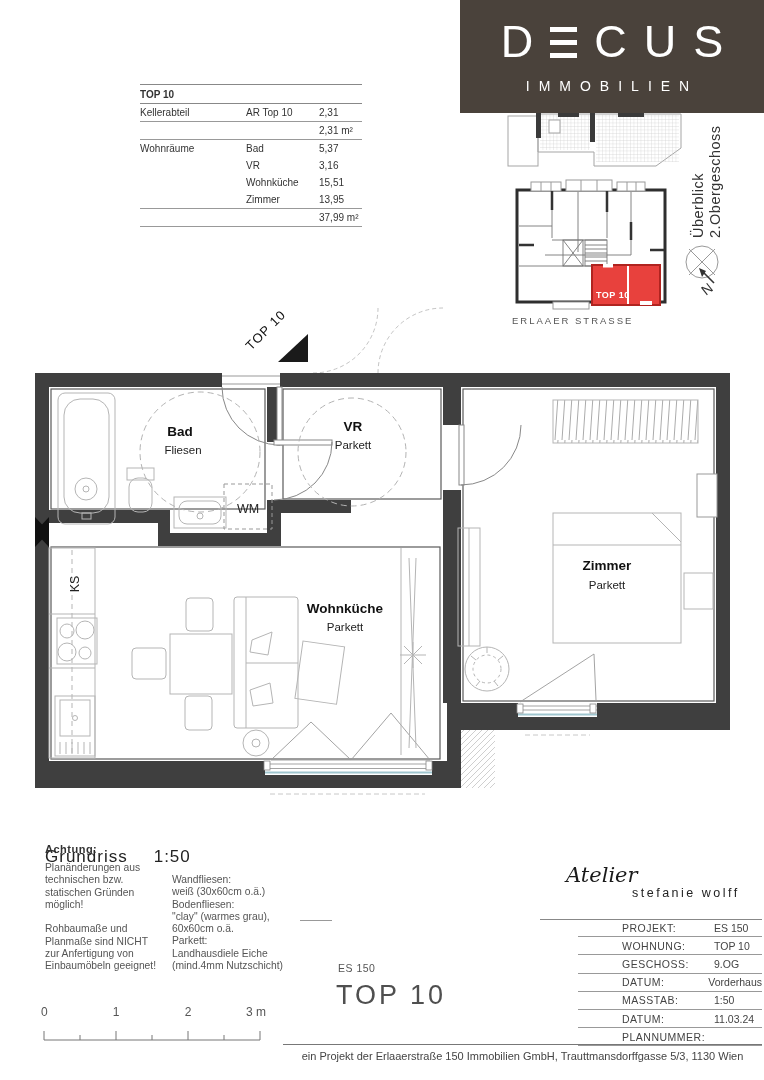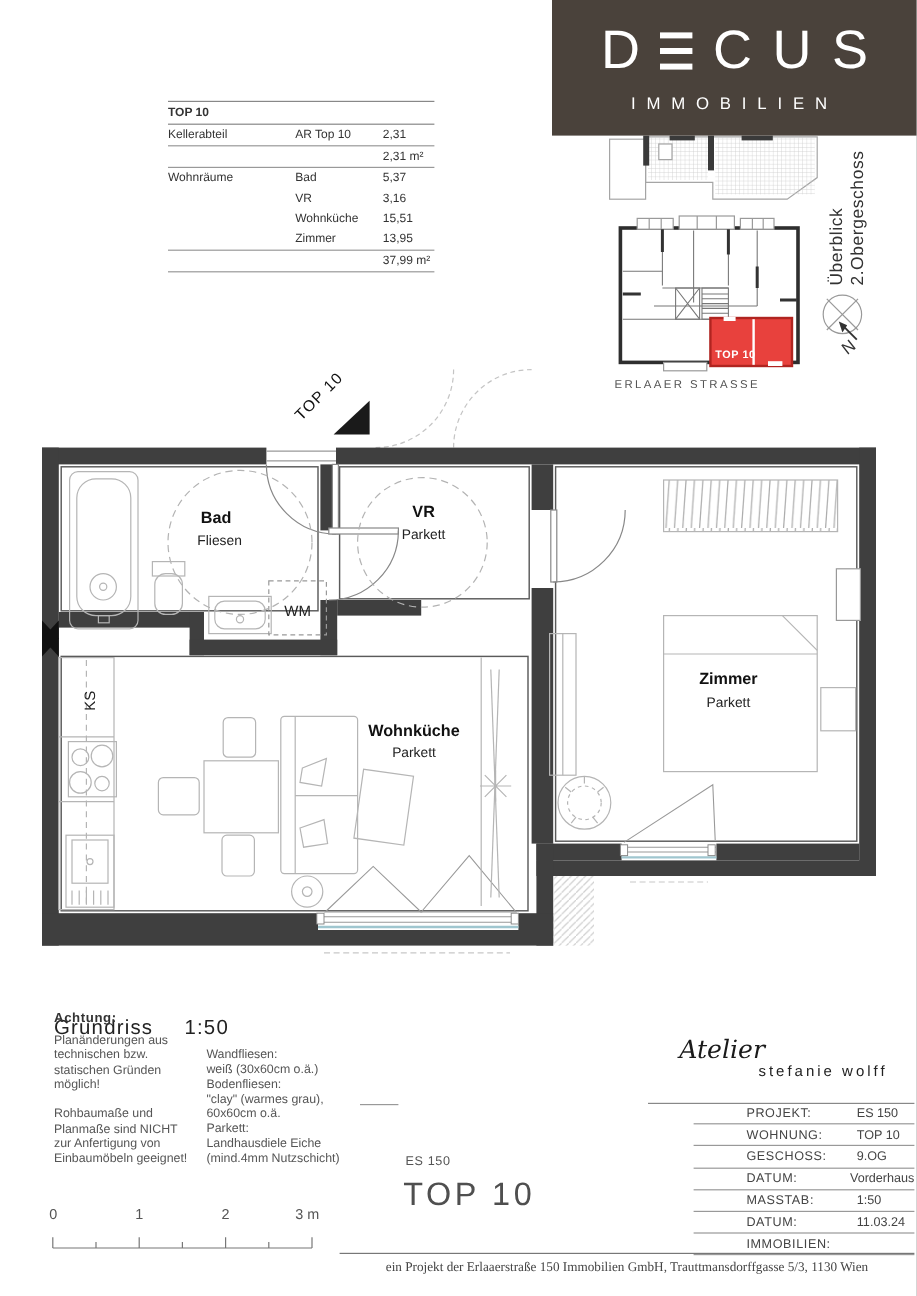--- a/index.html
+++ b/index.html
@@ -35,21 +35,21 @@
   .sheet-project{left:338px;top:962px;font-size:10.5px;color:#555;letter-spacing:.5px;}
   .sheet-unit{left:336px;top:980px;font-size:27px;color:#4f4f4f;letter-spacing:3px;}
   .studio-script{left:566px;top:863px;font-size:21px;font-family:"DejaVu Serif",serif;font-style:italic;color:#1a1a1a;}
   .studio-name{left:632px;top:886px;font-size:12.5px;letter-spacing:2.5px;color:#222;}
   .tb-topline{left:540px;top:919px;width:222px;border-top:1px solid #888;height:0;}
   .proj-table{left:578px;top:919px;width:184px;font-size:10.5px;color:#444;}
   .pt-row{display:flex;align-items:center;height:17.2px;border-bottom:1px solid #999;}
   .pt-label{width:92px;letter-spacing:.5px;padding-left:44px;}
   .pt-value{flex:1;}
   .foot-line{left:283px;top:1044px;width:479px;border-top:1px solid #777;height:0;}
-  .footer-text{left:283px;top:1050px;width:479px;text-align:center;font-size:11px;color:#444;font-family:Liberation Serif, serif;}
+  .footer-text{left:283px;top:1050px;width:479px;text-align:center;font-size:11px;color:#444;}
   .fold-mark{left:300px;top:920px;width:32px;border-top:1px solid #999;height:0;}
   svg text{font-family:"Liberation Sans", sans-serif;}
   .room-name{font-size:13.5px;font-weight:bold;fill:#111;}
   .room-floor{font-size:11.5px;fill:#222;}
   .small-label{font-size:12.5px;fill:#222;}
   .entry-label{font-size:13px;fill:#111;letter-spacing:1px;}
   .ov-unit{font-size:9px;font-weight:bold;fill:#fff;letter-spacing:.5px;}
   .tick-label{font-size:12px;fill:#555;}
   .n-label{font-size:14px;fill:#333;}
 </style>
@@ -430,21 +430,21 @@
     </div>
     <div class="pt-row">
       <span class="pt-label">MASSTAB:</span>
       <span class="pt-value">1:50</span>
     </div>
     <div class="pt-row">
       <span class="pt-label">DATUM:</span>
       <span class="pt-value">11.03.24</span>
     </div>
     <div class="pt-row">
-      <span class="pt-label">IMMOBILIEN:</span>
+      <span class="pt-label">PLANNUMMER:</span>
       <span class="pt-value"></span>
     </div>
   </div>
 
   <div class="abs foot-line"></div>
   <div class="abs footer-text">ein Projekt der Erlaaerstraße 150 Immobilien GmbH, Trauttmansdorffgasse 5/3, 1130 Wien</div>
 
 </div>
 
 </body></html>

